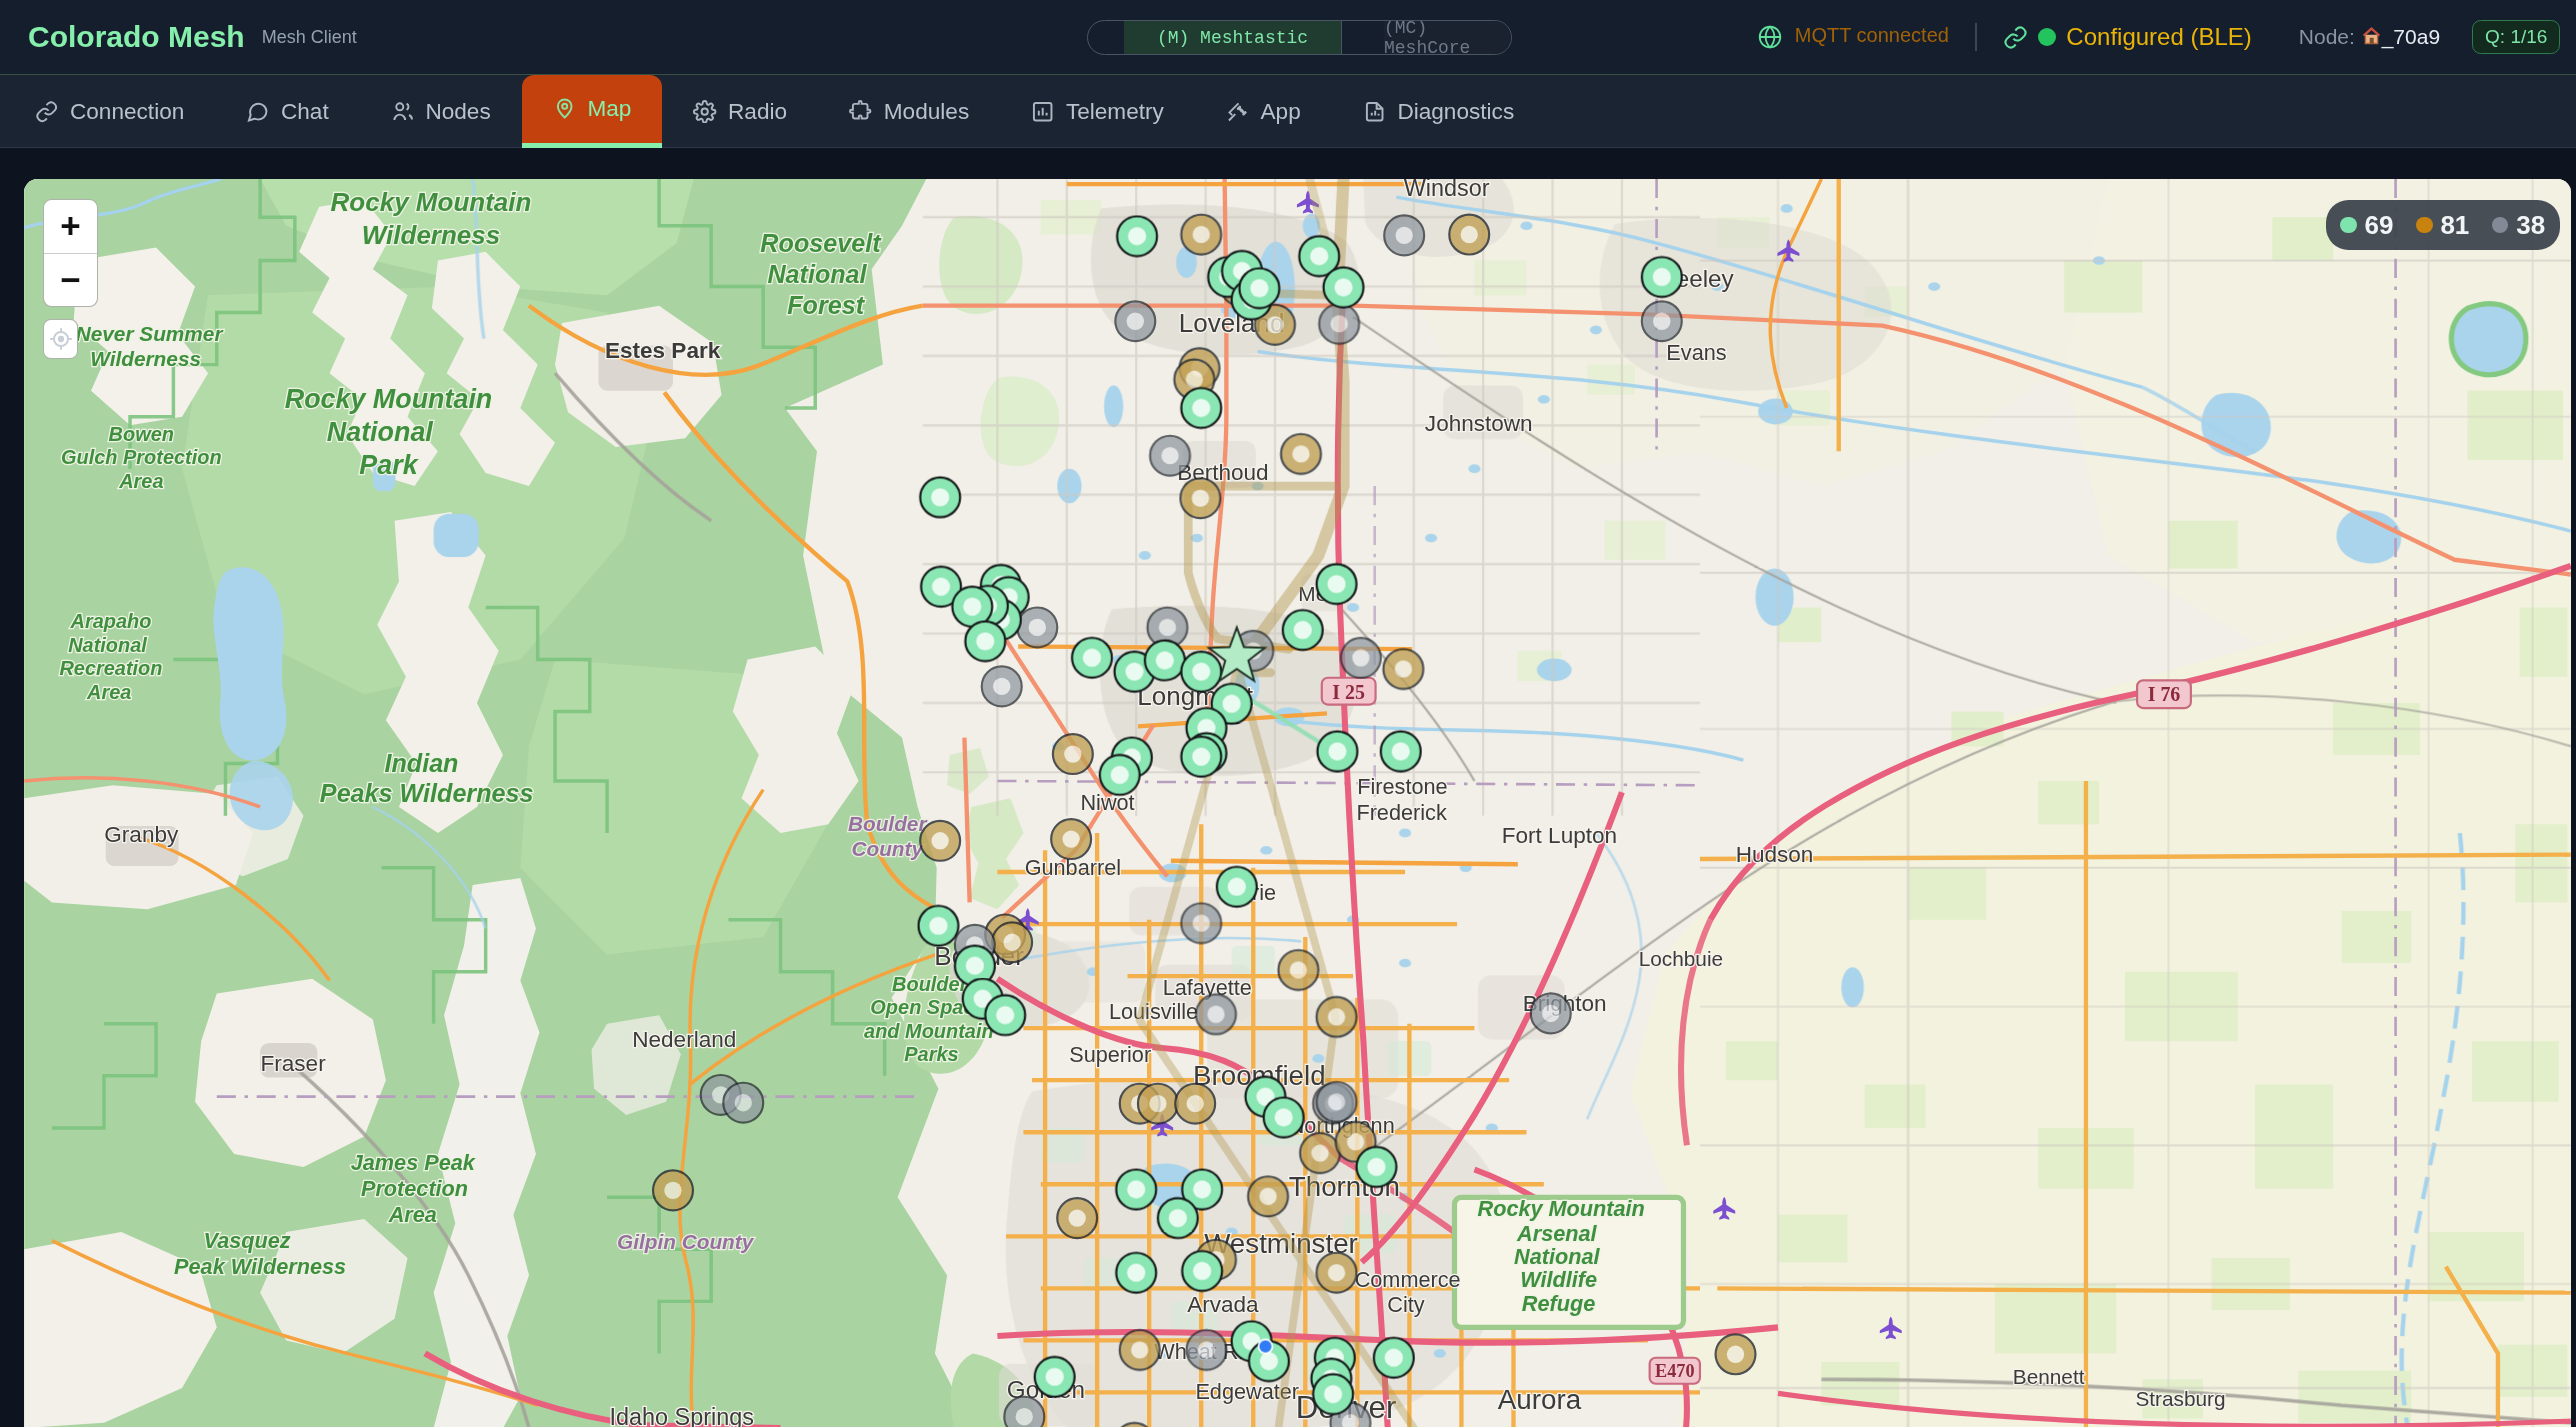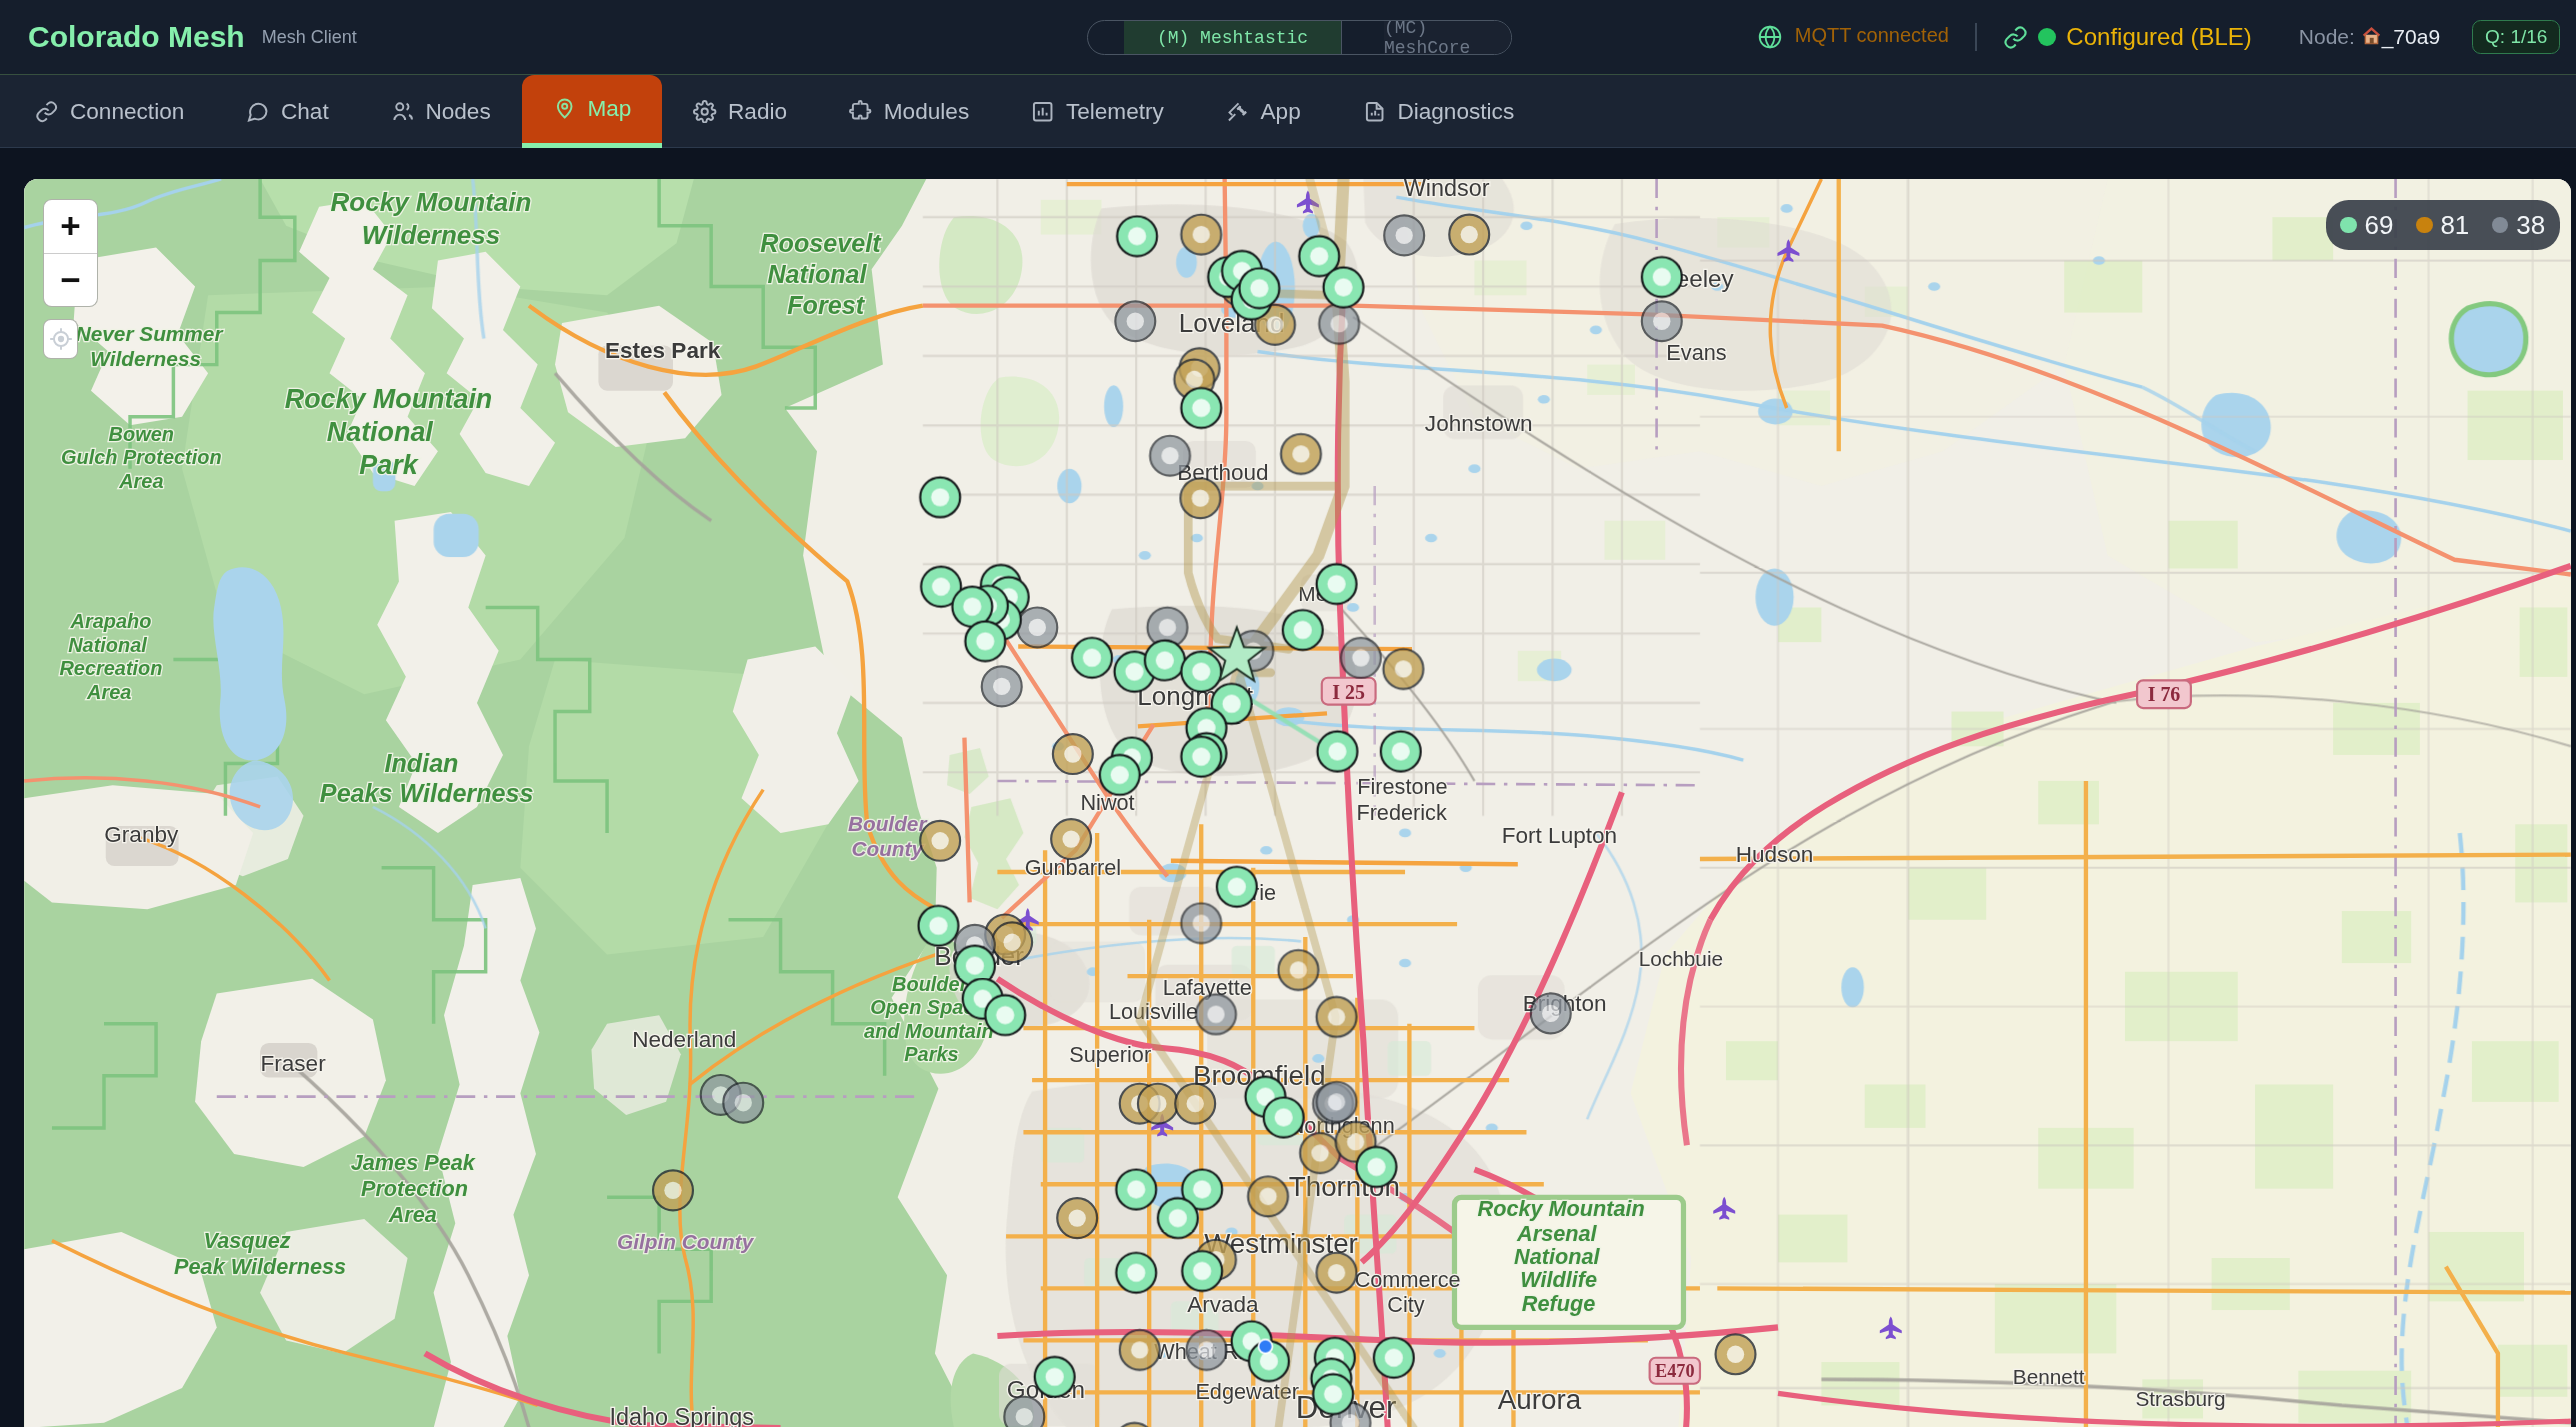--- a/index.html
+++ b/index.html
@@ -30,21 +30,21 @@
 .mapwrap{position:absolute;left:24px;top:179px;width:2547px;height:1249px;border-radius:14px 14px 0 0;
  overflow:hidden;background:#f1efe6;}
 .zoomctl{position:absolute;left:19px;top:20px;width:55px;height:108px;background:#fff;border:1.7px solid rgba(110,115,100,.55);
  border-radius:8.7px;display:flex;flex-direction:column;}
 .zoomctl div{flex:1;display:flex;align-items:center;justify-content:center;font-size:35px;font-weight:bold;color:#111;}
 .zoomctl div:first-child{border-bottom:0.9px solid #ccc;}
 .locate{position:absolute;left:19px;top:140px;width:35px;height:40px;background:#fff;border:1.7px solid rgba(110,115,100,.55);border-radius:7.8px;
  display:flex;align-items:center;justify-content:center;}
 .legend{position:absolute;right:11.3px;top:21px;width:234px;height:50px;background:rgba(62,68,78,.95);border-radius:22.6px;
  display:flex;align-items:center;justify-content:center;gap:22.6px;color:#f2f5f8;font-size:26px;}
-.legend .it{display:flex;align-items:center;gap:7.8px;}
+.legend .it{display:flex;align-items:center;gap:7.8px;font-weight:bold;}
 .ld{width:16.5px;height:16.5px;border-radius:50%;}
 </style></head>
 <body>
 <div class="row1"></div>
 <div class="row2"></div>
 <div class="brand">
     <span class="t">Colorado Mesh</span>
     <span class="s">Mesh Client</span>
   </div>
 <div class="toggle">

